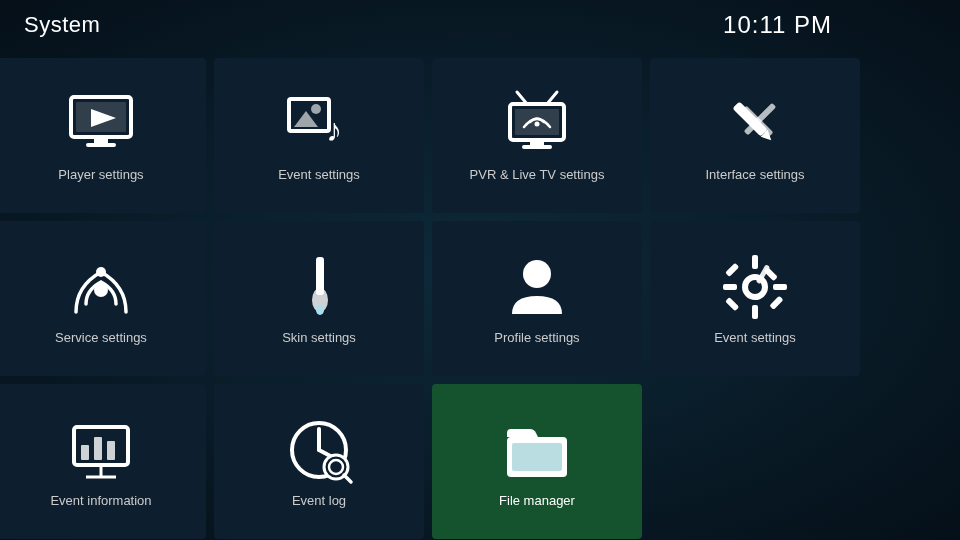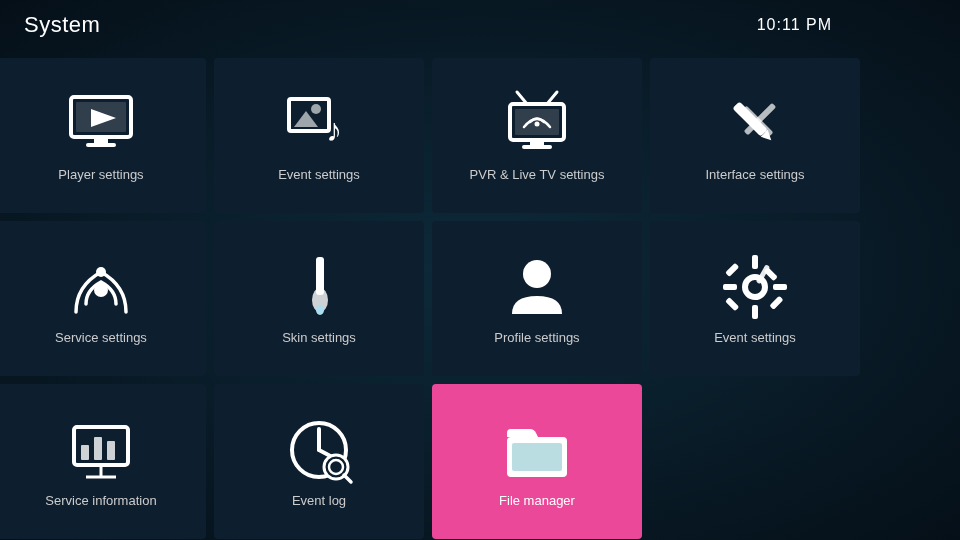--- a/index.html
+++ b/index.html
@@ -40,21 +40,21 @@
     }
 
     .header-title {
       font-size: 22px;
       font-weight: 300;
       color: #ffffff;
       letter-spacing: 0.5px;
     }
 
     .header-time {
-      font-size: 16px;
+      font-size: 24px;
       font-weight: 300;
       color: #ffffff;
       letter-spacing: 1px;
     }
 
     
     .grid {
       display: grid;
       grid-template-columns: repeat(4, 210px);
       grid-template-rows: repeat(3, 155px);
@@ -70,21 +70,21 @@
       flex-direction: column;
       align-items: center;
       justify-content: center;
       cursor: pointer;
       position: relative;
       overflow: hidden;
       transition: background 0.15s;
     }
 
     .tile.active {
-      background: #ec4899;
+      background: #14532d;
     }
 
     .tile-icon {
       width: 70px;
       height: 70px;
       display: flex;
       align-items: center;
       justify-content: center;
       margin-bottom: 8px;
     }
@@ -260,21 +260,21 @@
           <rect x="8" y="12" width="54" height="38" rx="3" fill="none" stroke="white" stroke-width="4"></rect>
 
           <rect x="15" y="30" width="8" height="15" rx="1" fill="white" opacity="0.8"></rect>
           <rect x="28" y="22" width="8" height="23" rx="1" fill="white" opacity="0.8"></rect>
           <rect x="41" y="26" width="8" height="19" rx="1" fill="white" opacity="0.8"></rect>
 
           <line x1="35" y1="50" x2="35" y2="62" stroke="white" stroke-width="3"></line>
           <line x1="20" y1="62" x2="50" y2="62" stroke="white" stroke-width="3"></line>
         </svg>
       </div>
-      <span class="tile-label">Service information</span>
+      <span class="tile-label">Event information</span>
     </div>
 
     <div class="tile">
       <div class="tile-icon">
         <svg viewBox="0 0 70 70" width="70" height="70">
 
           <circle cx="35" cy="35" r="27" fill="none" stroke="white" stroke-width="4"></circle>
 
           <line x1="35" y1="35" x2="35" y2="14" stroke="white" stroke-width="4" stroke-linecap="round"></line>
           <line x1="35" y1="35" x2="52" y2="44" stroke="white" stroke-width="4" stroke-linecap="round"></line>

